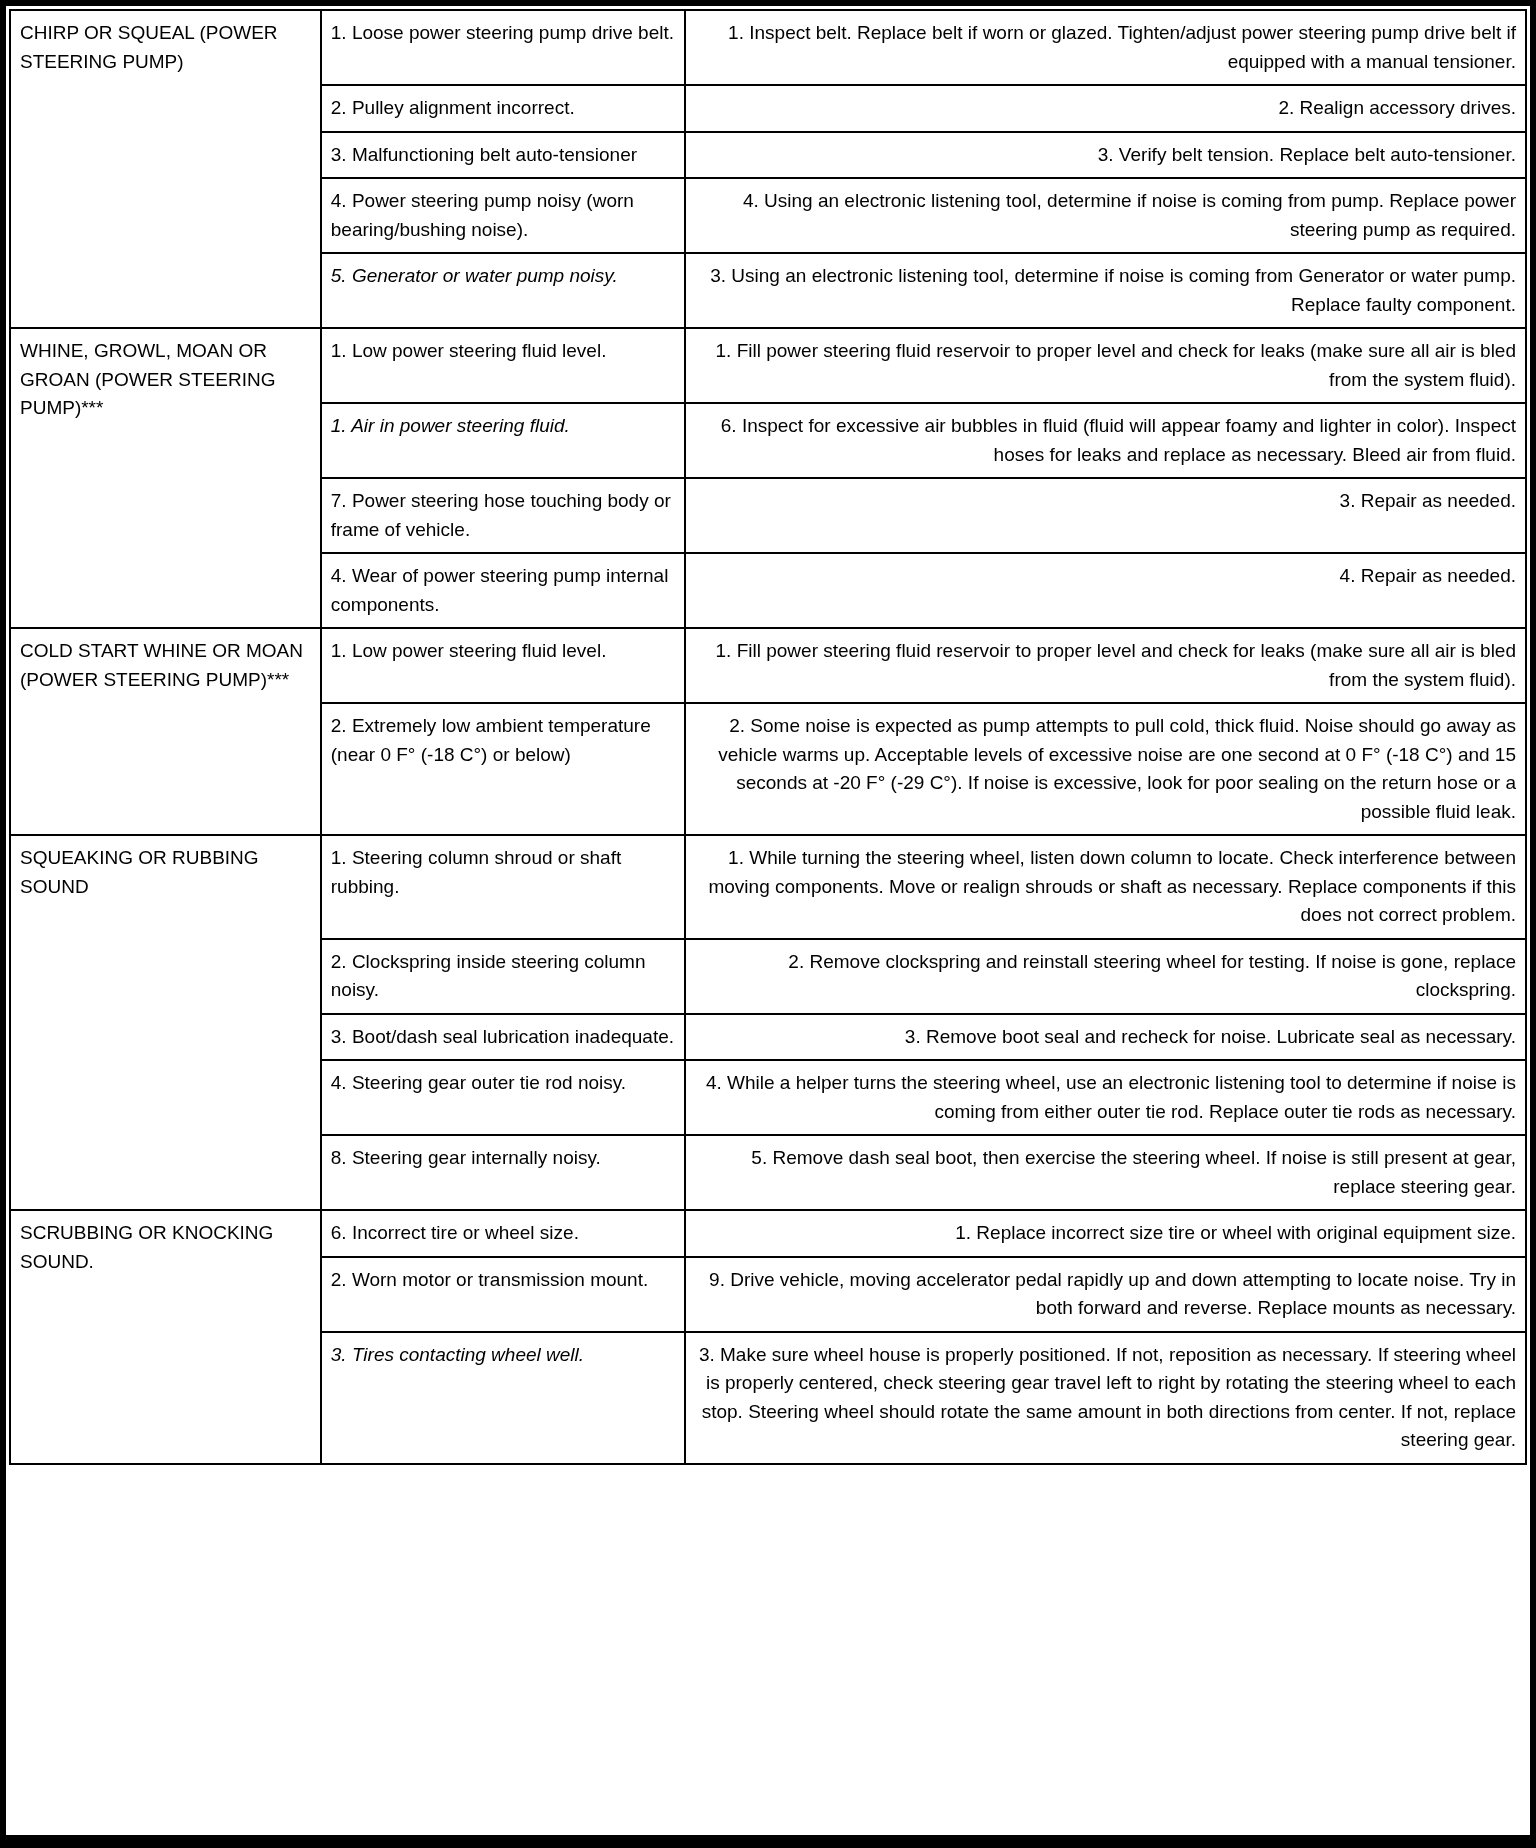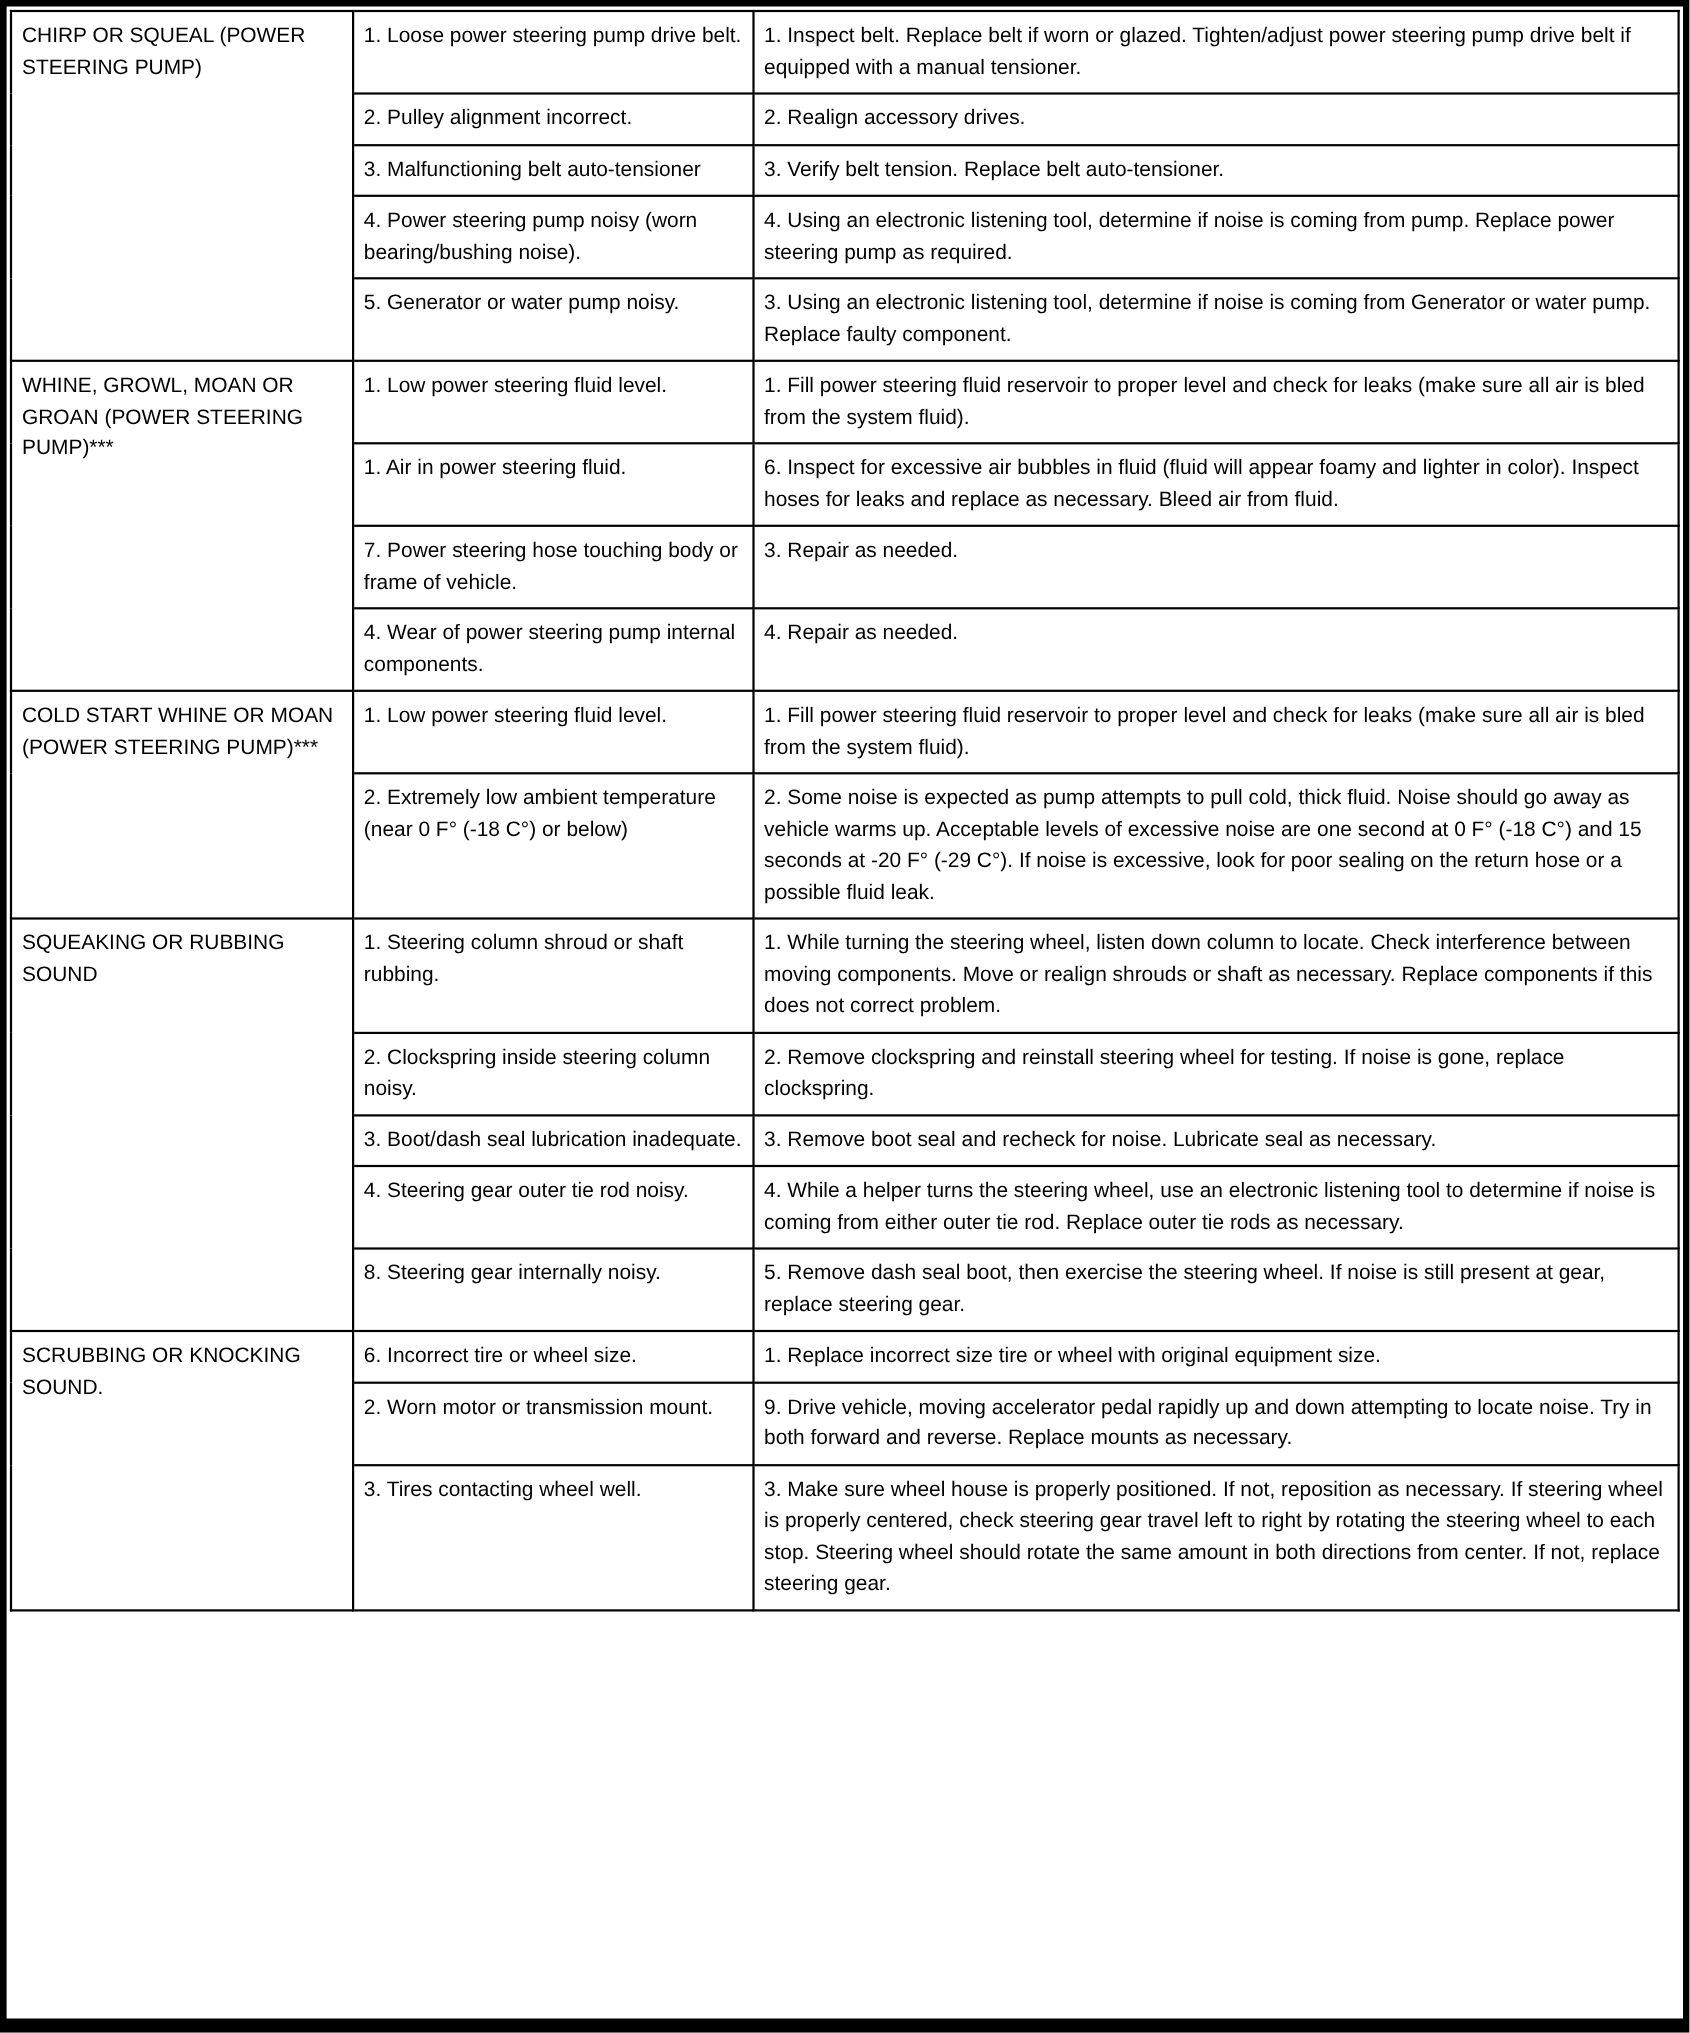--- a/index.html
+++ b/index.html
@@ -33,23 +33,25 @@
     vertical-align: top;
     padding: 8px 9px;
     overflow-wrap: break-word;
   }
   td.cond {
     text-transform: none;
   }
   td.action {
     
     padding-right: 228px;
+    text-align: right;
   }
   td.vmid {
     vertical-align: middle;
+    font-style: italic;
   }
 </style>
 </head>
 <body>
 
 <div class="page">
   <table class="diag-table">
     <colgroup>
       <col style="width:20.5%">
       <col style="width:24%">

